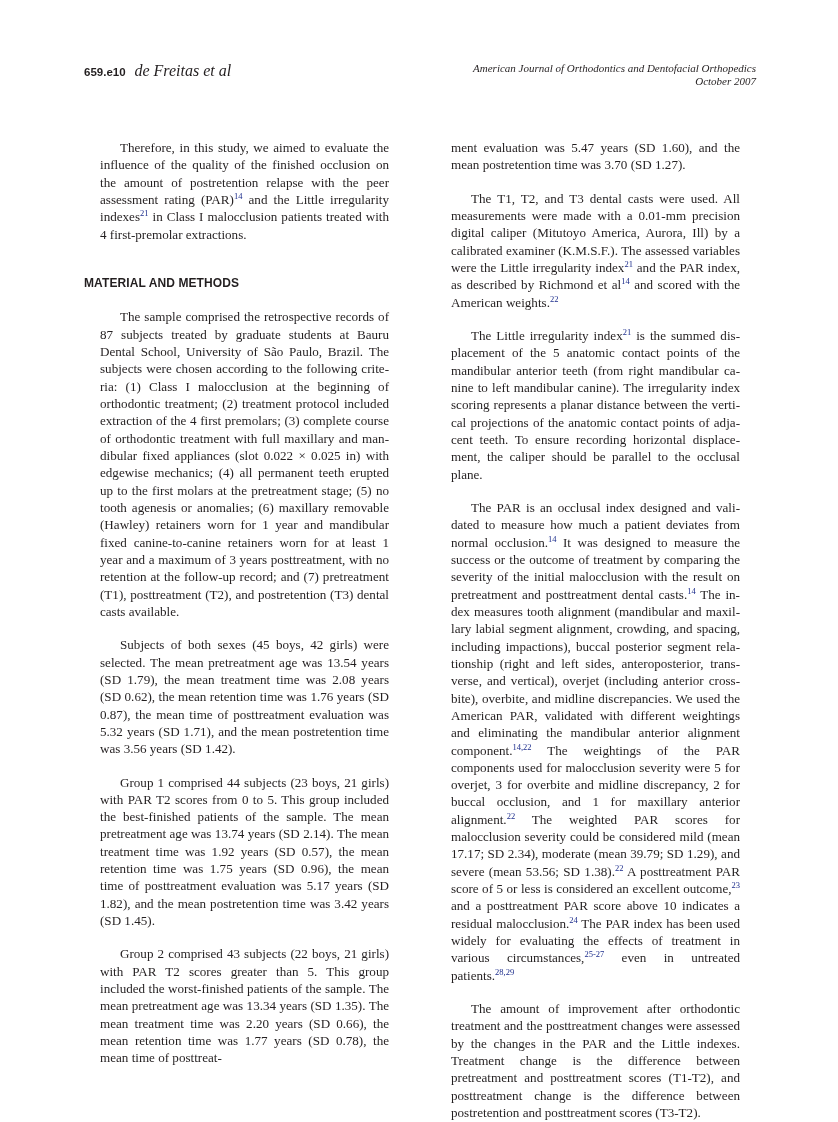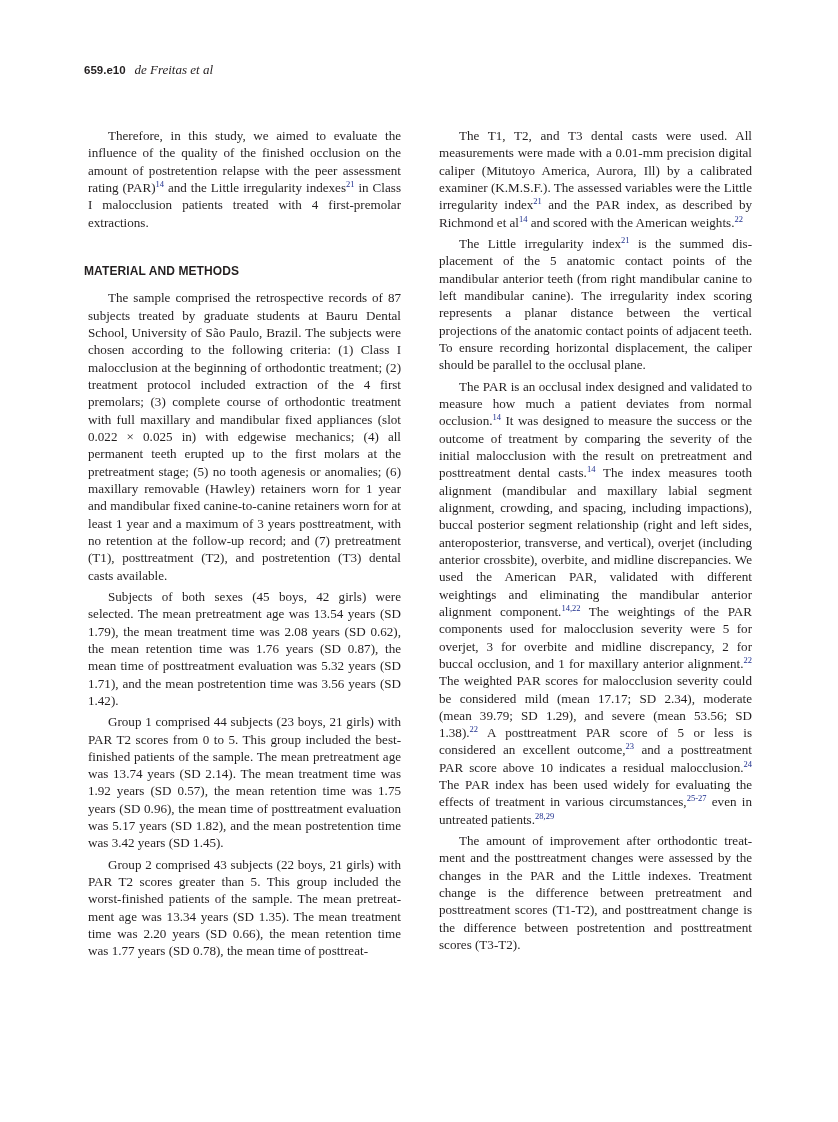--- a/index.html
+++ b/index.html
@@ -1,51 +1,56 @@
 <!DOCTYPE html>
 <html><head>
 <meta charset="utf-8">
 <style>
   html, body { margin: 0; padding: 0; background: #ffffff; }
   body { width: 838px; height: 1122px; position: relative; overflow: hidden; color: #231f20; }
   .page-header { position: absolute; left: 84px; top: 62px; width: 672px; height: 32px; }
   .hdr-left { position: absolute; left: 0; top: 0; font-size: 11.5px; white-space: nowrap; }
   .hdr-page { font-family: "Liberation Sans", sans-serif; font-weight: bold; font-size: 11.5px; }
-  .hdr-authors { font-family: "Liberation Serif", serif; font-style: italic; font-size: 13px; margin-left: 6px; text-align: right; }
+  .hdr-authors { font-family: "Liberation Serif", serif; font-style: italic; font-size: 16px; margin-left: 6px; text-align: right; }
   .hdr-right { position: absolute; right: 0; top: 0; text-align: right; font-family: "Liberation Serif", serif; font-style: italic; font-size: 11px; line-height: 13px; }
   .col { position: absolute; top: 123px; width: 321px; font-family: "Liberation Serif", serif; font-size: 13.1px; line-height: 17.33px; text-align: justify; hyphens: manual; }
   .col-left { left: 84px; }
   .col-right { left: 435px; }
-  .col p { margin: 4px; text-indent: 20px; }
+  .col p { margin: 16px; text-indent: 20px; }
   .col p.noindent { text-indent: 0; }
   .section-heading { font-family: "Liberation Sans", sans-serif; font-weight: bold; font-size: 12px; margin: 32px 0 9px 0; letter-spacing: 0.1px; }
   sup.cite { color: #1c2d8c; font-size: 8.5px; line-height: 0; vertical-align: 0.55em; }
 </style>
 </head>
 <body>
 
 <div class="page-header">
   <div class="hdr-left">
     <span class="hdr-page">659.e10</span>
     <span class="hdr-authors">de Freitas et al</span>
+  </div>
+  <div class="hdr-right">
+    <div>American Journal of Orthodontics and Dentofacial Orthopedics</div>
+    <div>October 2007</div>
   </div>
 </div>
 
 <div class="col col-left">
   <p><span>Therefore, in this study, we aimed to evaluate the influence of the quality of the finished occlusion on the amount of postretention relapse with the peer assessment rating (PAR)</span><sup class="cite">14</sup><span> and the Little irregularity indexes</span><sup class="cite">21</sup><span> in Class I malocclusion patients treated with 4 first-premolar extractions.</span></p>
 
   <div class="section-heading">MATERIAL AND METHODS</div>
 
   <p>The sample comprised the retrospective records of 87 subjects treated by graduate students at Bauru Dental School, University of São Paulo, Brazil. The subjects were chosen according to the following crite­ria: (1) Class I malocclusion at the beginning of orthodontic treatment; (2) treatment protocol included extraction of the 4 first premolars; (3) complete course of orthodontic treatment with full maxillary and man­dibular fixed appliances (slot 0.022 × 0.025 in) with edgewise mechanics; (4) all permanent teeth erupted up to the first molars at the pretreatment stage; (5) no tooth agenesis or anomalies; (6) maxillary removable (Haw­ley) retainers worn for 1 year and mandibular fixed canine-to-canine retainers worn for at least 1 year and a maximum of 3 years posttreatment, with no retention at the follow-up record; and (7) pretreatment (T1), posttreatment (T2), and postretention (T3) dental casts available.</p>
   <p>Subjects of both sexes (45 boys, 42 girls) were selected. The mean pretreatment age was 13.54 years (SD 1.79), the mean treatment time was 2.08 years (SD 0.62), the mean retention time was 1.76 years (SD 0.87), the mean time of posttreatment evaluation was 5.32 years (SD 1.71), and the mean postretention time was 3.56 years (SD 1.42).</p>
   <p>Group 1 comprised 44 subjects (23 boys, 21 girls) with PAR T2 scores from 0 to 5. This group included the best-finished patients of the sample. The mean pretreat­ment age was 13.74 years (SD 2.14). The mean treatment time was 1.92 years (SD 0.57), the mean retention time was 1.75 years (SD 0.96), the mean time of posttreatment evaluation was 5.17 years (SD 1.82), and the mean postretention time was 3.42 years (SD 1.45).</p>
   <p>Group 2 comprised 43 subjects (22 boys, 21 girls) with PAR T2 scores greater than 5. This group included the worst-finished patients of the sample. The mean pretreat­ment age was 13.34 years (SD 1.35). The mean treatment time was 2.20 years (SD 0.66), the mean retention time was 1.77 years (SD 0.78), the mean time of posttreat-</p>
 </div>
 
 <div class="col col-right">
+  <p class="noindent">ment evaluation was 5.47 years (SD 1.60), and the mean postretention time was 3.70 (SD 1.27).</p>
 
   <p><span>The T1, T2, and T3 dental casts were used. All measurements were made with a 0.01-mm precision digital caliper (Mitutoyo America, Aurora, Ill) by a calibrated examiner (K.M.S.F.). The assessed variables were the Little irregularity index</span><sup class="cite">21</sup><span> and the PAR index, as described by Richmond et al</span><sup class="cite">14</sup><span> and scored with the American weights.</span><sup class="cite">22</sup></p>
 
   <p><span>The Little irregularity index</span><sup class="cite">21</sup><span> is the summed dis­placement of the 5 anatomic contact points of the mandibular anterior teeth (from right mandibular ca­nine to left mandibular canine). The irregularity index scoring represents a planar distance between the verti­cal projections of the anatomic contact points of adja­cent teeth. To ensure recording horizontal displace­ment, the caliper should be parallel to the occlusal plane.</span></p>
 
   <p><span>The PAR is an occlusal index designed and vali­dated to measure how much a patient deviates from normal occlusion.</span><sup class="cite">14</sup><span> It was designed to measure the success or the outcome of treatment by comparing the severity of the initial malocclusion with the result on pretreatment and posttreatment dental casts.</span><sup class="cite">14</sup><span> The in­dex measures tooth alignment (mandibular and maxil­lary labial segment alignment, crowding, and spacing, including impactions), buccal posterior segment rela­tionship (right and left sides, anteroposterior, trans­verse, and vertical), overjet (including anterior cross­bite), overbite, and midline discrepancies. We used the American PAR, validated with different weightings and eliminating the mandibular anterior alignment compo­nent.</span><sup class="cite">14,22</sup><span> The weightings of the PAR components used for malocclusion severity were 5 for overjet, 3 for overbite and midline discrepancy, 2 for buccal occlu­sion, and 1 for maxillary anterior alignment.</span><sup class="cite">22</sup><span> The weighted PAR scores for malocclusion severity could be considered mild (mean 17.17; SD 2.34), moderate (mean 39.79; SD 1.29), and severe (mean 53.56; SD 1.38).</span><sup class="cite">22</sup><span> A posttreatment PAR score of 5 or less is considered an excellent outcome,</span><sup class="cite">23</sup><span> and a posttreatment PAR score above 10 indicates a residual malocclu­sion.</span><sup class="cite">24</sup><span> The PAR index has been used widely for evaluating the effects of treatment in various circum­stances,</span><sup class="cite">25-27</sup><span> even in untreated patients.</span><sup class="cite">28,29</sup></p>
 
   <p>The amount of improvement after orthodontic treat­ment and the posttreatment changes were assessed by the changes in the PAR and the Little indexes. Treat­ment change is the difference between pretreatment and posttreatment scores (T1-T2), and posttreatment change is the difference between postretention and posttreatment scores (T3-T2).</p>
 </div>
 

